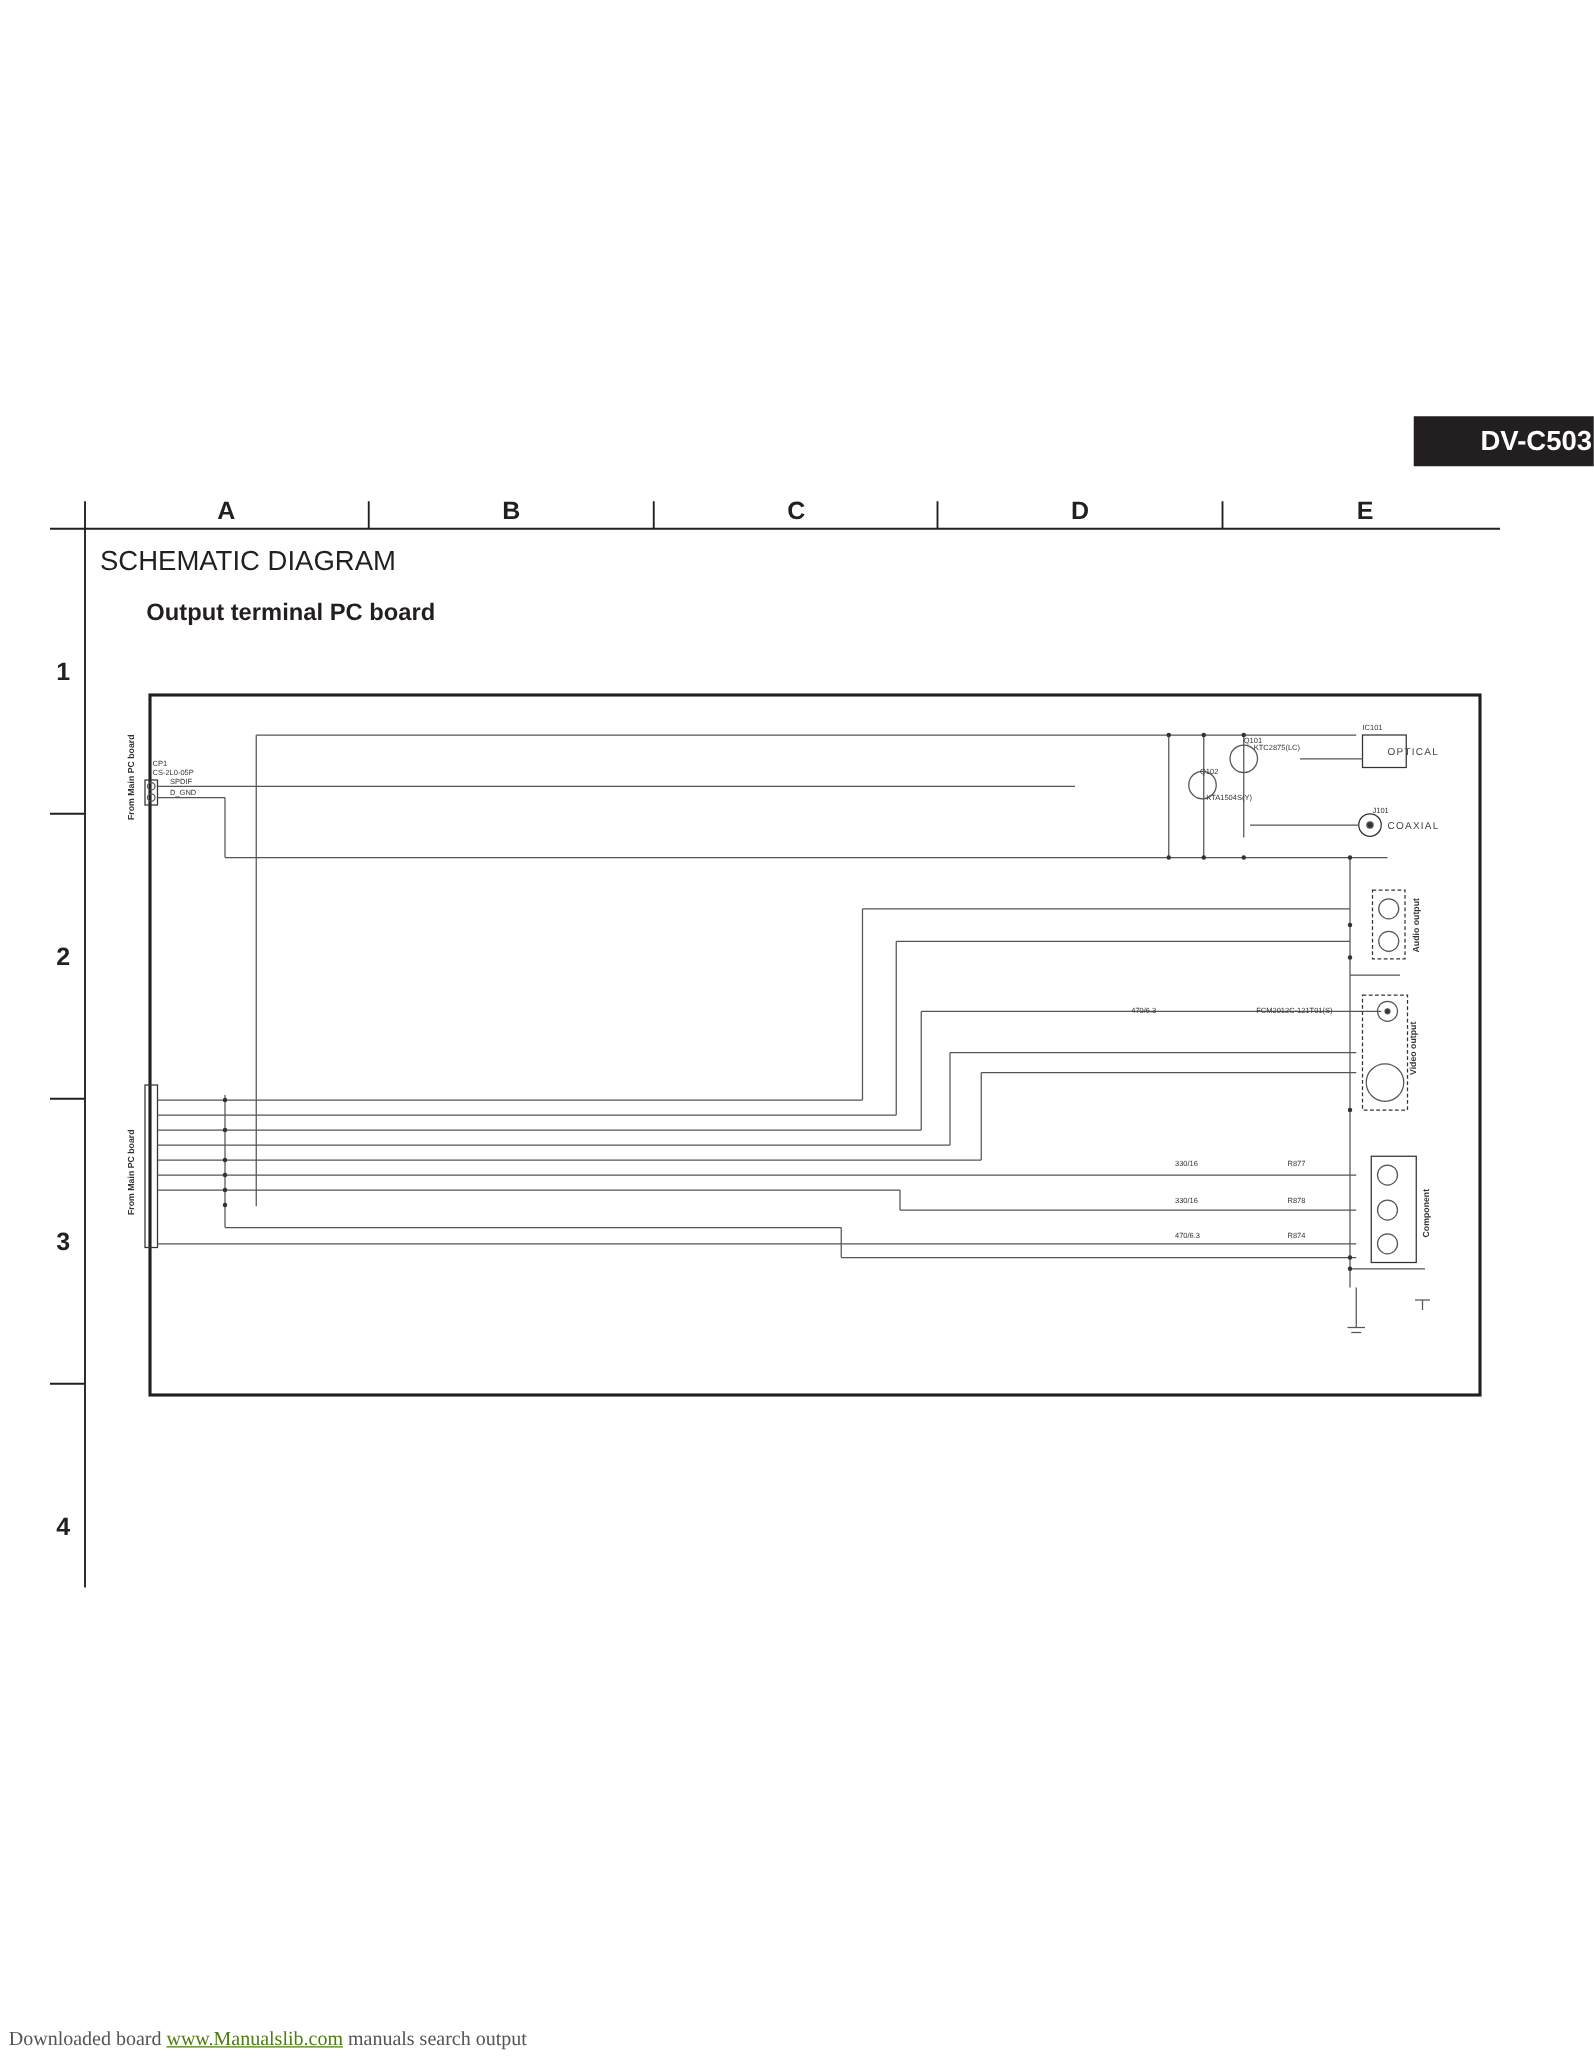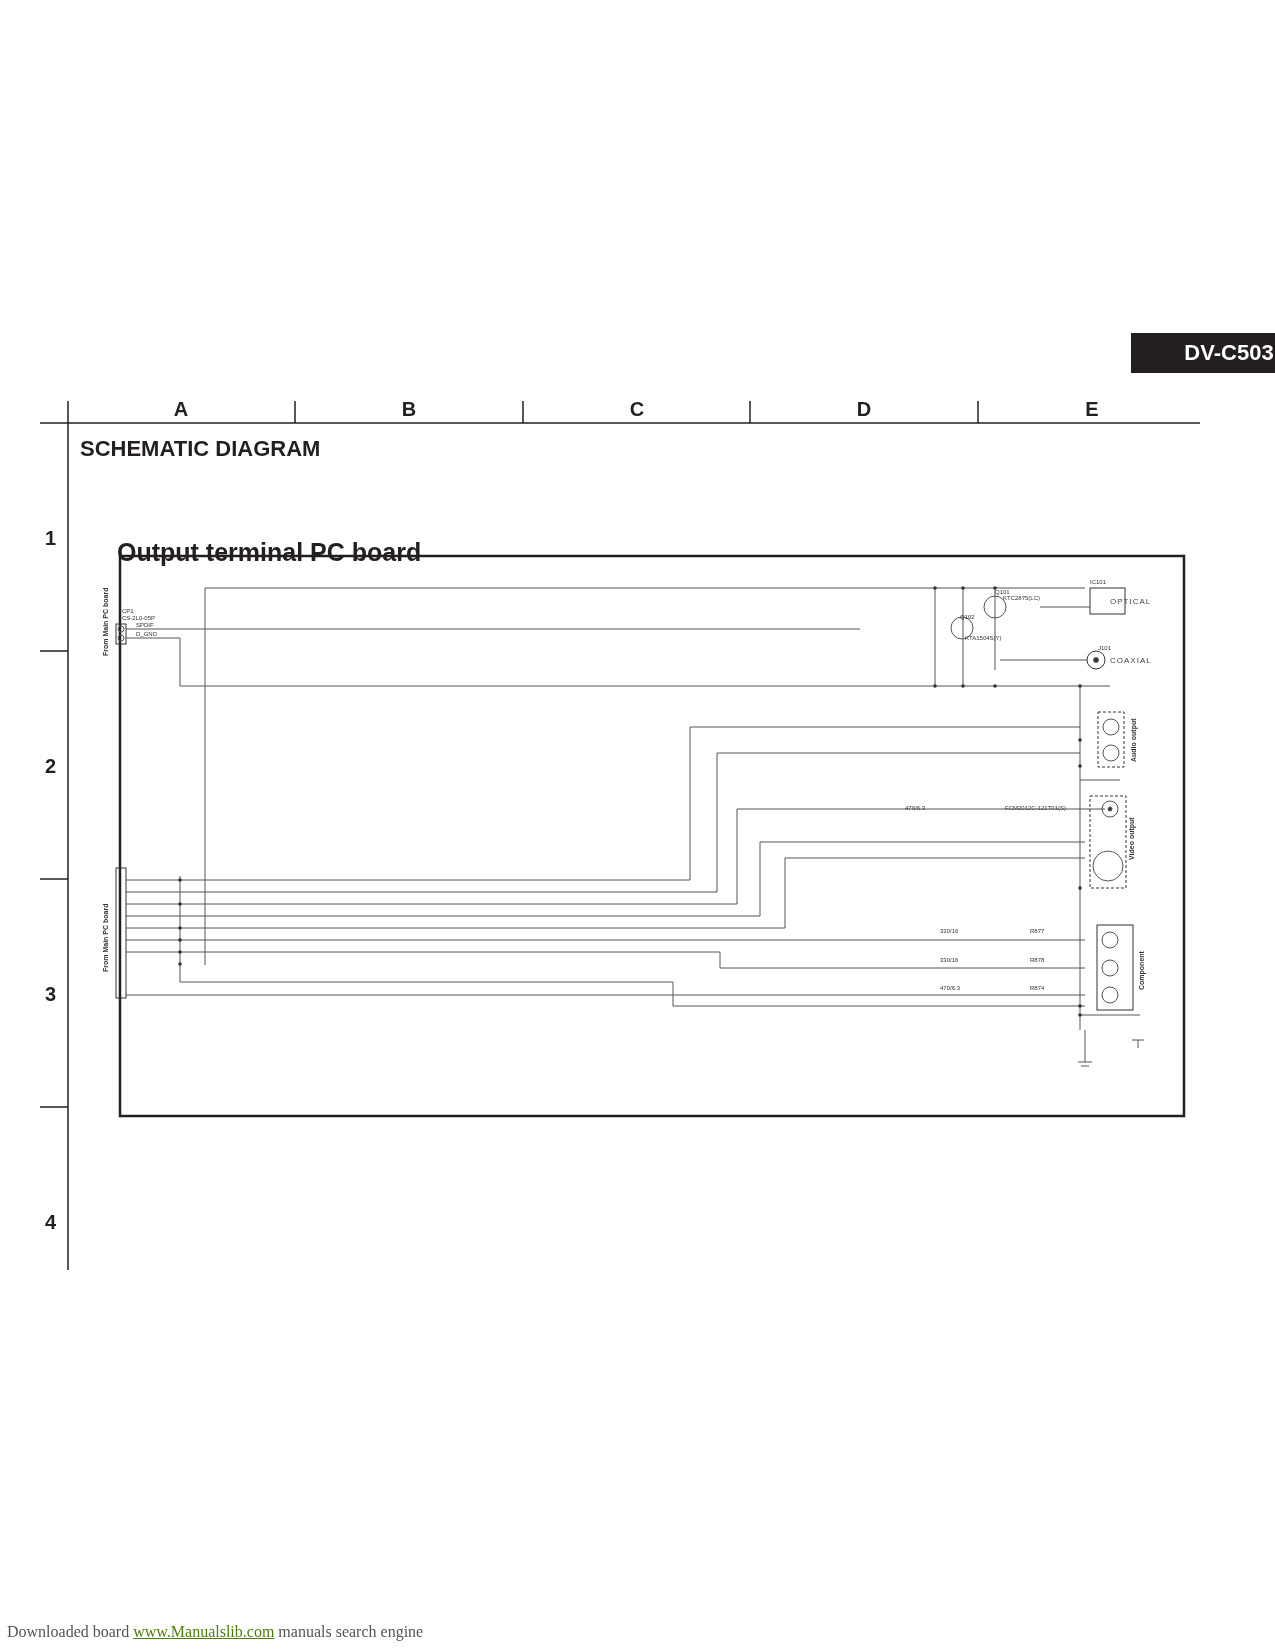--- a/index.html
+++ b/index.html
@@ -5,22 +5,22 @@
   html, body { margin: 0; padding: 0; background: #ffffff; }
   body { width: 1275px; height: 1649px; position: relative; overflow: hidden;
          font-family: "Liberation Sans", sans-serif; color: #231f20; }
   .model-badge { position: absolute; left: 1131px; top: 333px; width: 140px; height: 40px;
                  background: #231f20; color: #fff; font-weight: bold; font-size: 22px;
                  display: flex; align-items: center; justify-content: center; padding-left: 28px; }
   .grid-svg { position: absolute; left: 0; top: 0; }
   .col-label { position: absolute; top: 398px; font-weight: bold; font-size: 20px; width: 40px;
                text-align: center; transform: translateX(-20px); }
   .row-label { position: absolute; left: 45px; font-weight: bold; font-size: 20px; }
-  .page-title { position: absolute; left: 80px; top: 436px; font-weight: bold; font-size: 22px; }
-  .board-title { position: absolute; left: 117px; top: 538px; font-weight: bold; font-size: 25px; text-align: right; }
+  .page-title { position: absolute; left: 80px; top: 436px; font-weight: normal; font-size: 22px; }
+  .board-title { position: absolute; left: 117px; top: 480px; font-weight: bold; font-size: 19px; text-align: right; }
   .footer { position: absolute; left: 7px; top: 1623px; font-family: "Liberation Serif", serif;
             font-size: 16px; color: #555; white-space: nowrap; }
   .footer a { color: #4d7c0f; text-decoration: underline; }
   .schem text { font-family: "Liberation Sans", sans-serif; fill: #333; }
   .rot { position: absolute; font-size: 7px; font-weight: bold; color: #333; white-space: nowrap;
          transform-origin: left top; transform: rotate(-90deg); }
 </style>
 </head>
 <body>
 
@@ -185,14 +185,14 @@
 
 <div class="rot" style="left:102px; top:656px">From Main PC board</div>
 <div class="rot" style="left:102px; top:972px">From Main PC board</div>
 <div class="rot" style="left:1130px; top:762px">Audio output</div>
 <div class="rot" style="left:1128px; top:860px">Video output</div>
 <div class="rot" style="left:1138px; top:990px">Component</div>
 
 <div class="footer">
   <span>Downloaded board</span>
   <a>www.Manualslib.com</a>
-  <span>manuals search engine</span>
+  <span>manuals search output</span>
 </div>
 
 </body></html>

